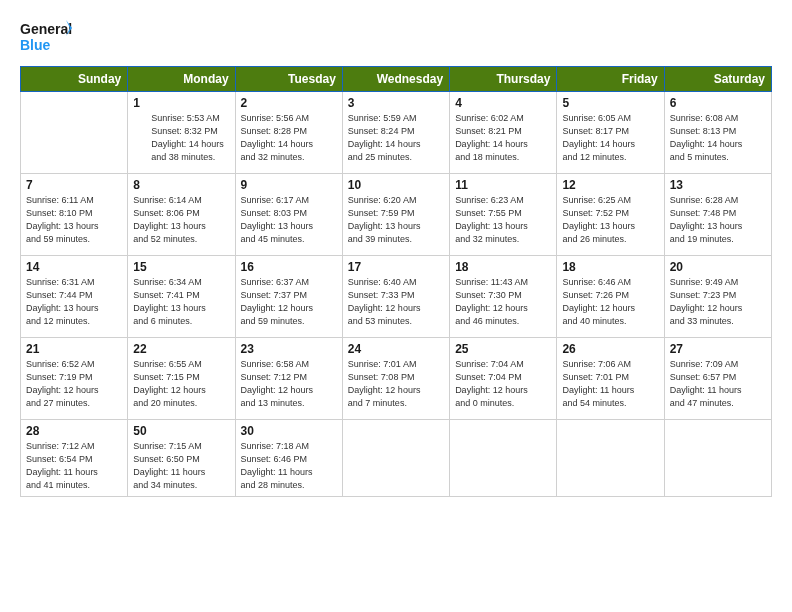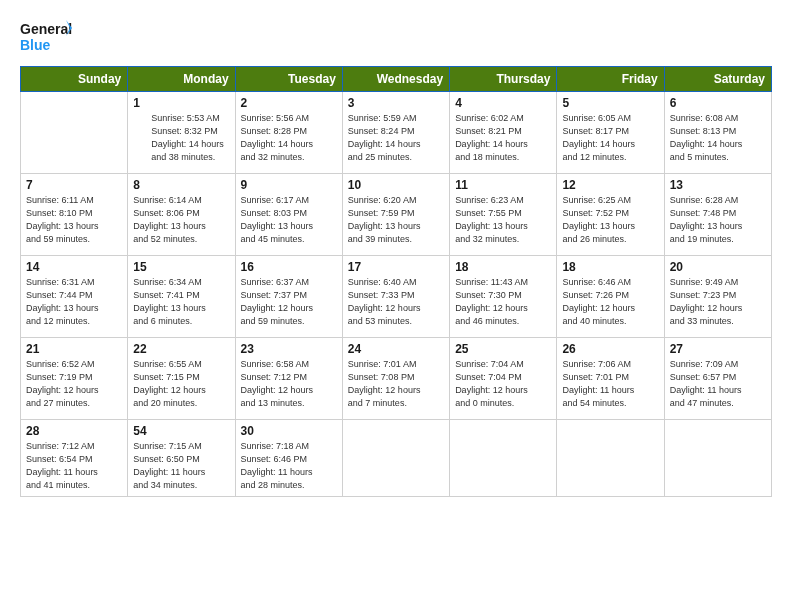--- a/index.html
+++ b/index.html
@@ -313,21 +313,21 @@
         </tr>
         <tr class="last-row">
           <td>
             <span class="day-number">28</span>
             <div class="day-info" style="white-space: pre-line;">Sunrise: 7:12 AM
 Sunset: 6:54 PM
 Daylight: 11 hours
 and 41 minutes.</div>
           </td>
           <td>
-            <span class="day-number">54</span>
+            <span class="day-number">50</span>
             <div class="day-info" style="white-space: pre-line;">Sunrise: 7:15 AM
 Sunset: 6:50 PM
 Daylight: 11 hours
 and 34 minutes.</div>
           </td>
           <td>
             <span class="day-number">30</span>
             <div class="day-info" style="white-space: pre-line;">Sunrise: 7:18 AM
 Sunset: 6:46 PM
 Daylight: 11 hours

